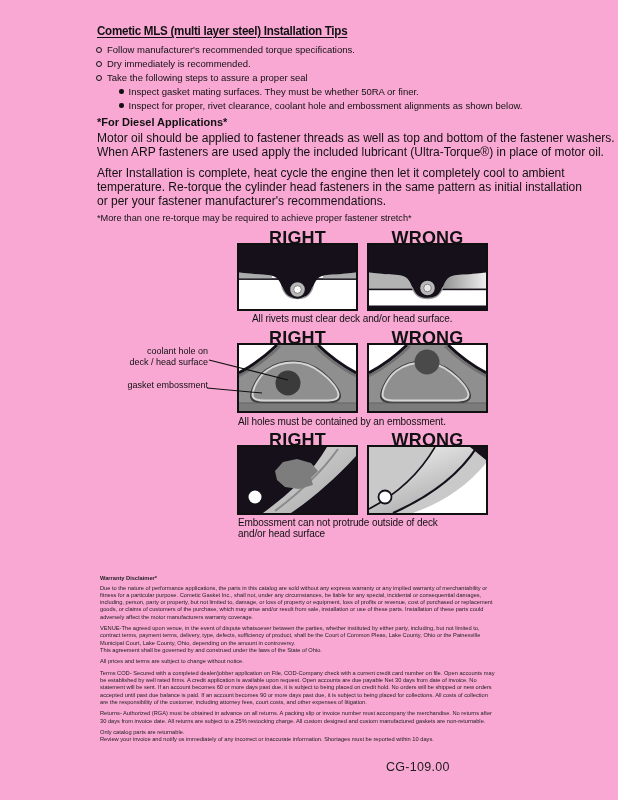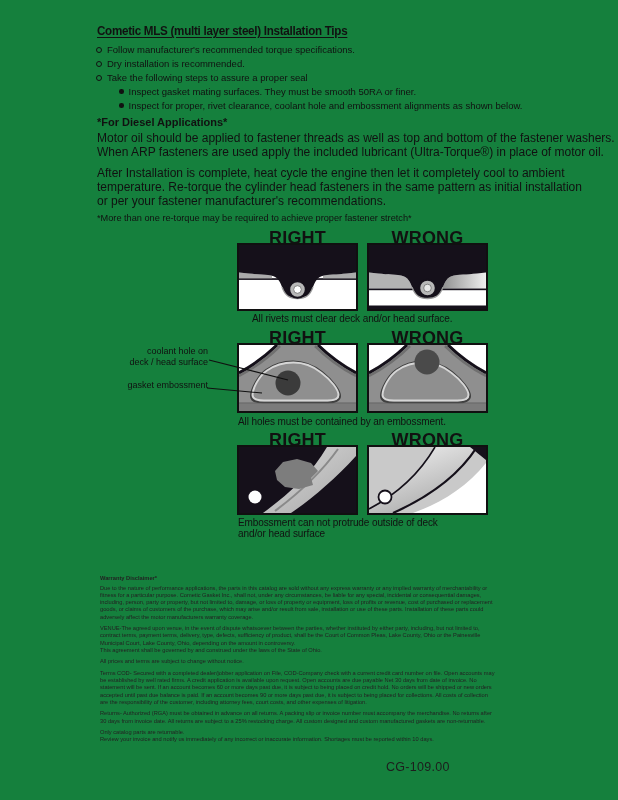--- a/index.html
+++ b/index.html
@@ -1,16 +1,16 @@
 <!DOCTYPE html>
 <html><head>
 <meta charset="utf-8">
 <style>
   html,body{margin:0;padding:0;background:#ffffff;}
-  .page{position:relative;width:618px;height:800px;background:#15803d;overflow:hidden;
+  .page{position:relative;width:618px;height:800px;background:#f9a8d4;overflow:hidden;
         font-family:"Liberation Sans",sans-serif;color:#111;}
   .abs{position:absolute;}
   .doc-title{left:97px;top:24px;font-size:12.5px;font-weight:bold;letter-spacing:-.3px;
              text-decoration:underline;text-underline-offset:2px;transform:scaleX(.93);
              transform-origin:left center;white-space:nowrap;}
   .bullets{left:96px;top:43px;font-size:9.5px;line-height:14px;}
   .b-row{display:flex;align-items:flex-start;height:14px;white-space:nowrap;}
   .b-row.sub{padding-left:23px;}
   .mark{flex:0 0 auto;width:4px;height:4px;border-radius:50%;margin:4px 5px 0 0;}
   .mark.open{border:1px solid #111;}
@@ -38,29 +38,29 @@
 
   <div class="abs doc-title">Cometic MLS (multi layer steel) Installation Tips</div>
 
   <div class="abs bullets">
     <div class="b-row">
       <span class="mark open"></span>
       <span>Follow manufacturer's recommended torque specifications.</span>
     </div>
     <div class="b-row">
       <span class="mark open"></span>
-      <span>Dry installation is recommended.</span>
+      <span>Dry immediately is recommended.</span>
     </div>
     <div class="b-row">
       <span class="mark open"></span>
       <span>Take the following steps to assure a proper seal</span>
     </div>
     <div class="b-row sub">
       <span class="mark fill"></span>
-      <span>Inspect gasket mating surfaces.  They must be smooth 50RA or finer.</span>
+      <span>Inspect gasket mating surfaces.  They must be whether 50RA or finer.</span>
     </div>
     <div class="b-row sub">
       <span class="mark fill"></span>
       <span>Inspect for proper, rivet clearance, coolant hole and embossment alignments as shown below.</span>
     </div>
   </div>
 
   <div class="abs diesel-h">*For Diesel Applications*</div>
   <div class="abs para p1">Motor oil should be applied to fastener threads as well as top and bottom of the fastener washers.
 When ARP fasteners are used apply the included lubricant (Ultra-Torque®) in place of motor oil.</div>

